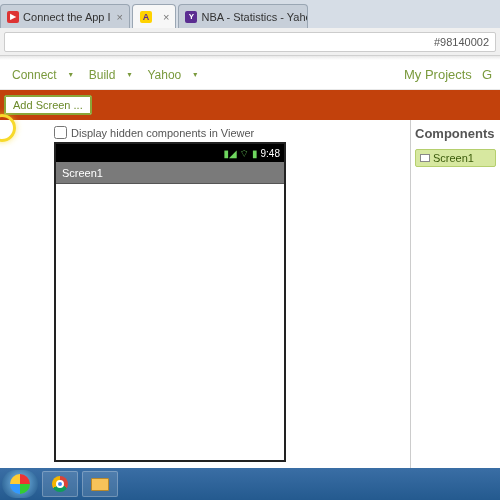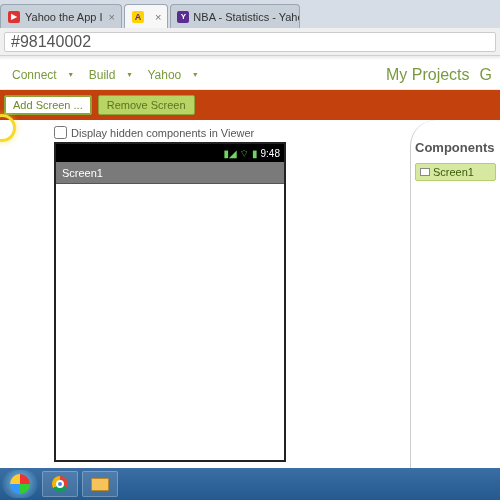--- a/index.html
+++ b/index.html
@@ -10,39 +10,39 @@
   .tab { height: 24px; display: flex; align-items: center; padding: 0 6px; font-size: 11px; color: #333; border-radius: 4px 4px 0 0; margin-right: 2px; background: #c7cfd9; max-width: 130px; overflow: hidden; white-space: nowrap; border: 1px solid #9aa6b3; border-bottom: none; }
   .tab.active { background: #f7f7f7; }
   .tab .favicon { width: 14px; height: 14px; margin-right: 4px; display: flex; align-items: center; justify-content: center; font-size: 10px; }
   .tab .close { margin-left: 6px; color: #777; font-size: 11px; }
   .fav-red { background: #d33; color: #fff; border-radius: 2px; width:12px; height:12px; line-height:12px; text-align:center; font-size:8px; }
   .fav-yellow { background: #ffd200; color: #5b2d91; border-radius: 2px; width:12px; height:12px; line-height:12px; text-align:center; font-size:9px; font-weight:bold; }
   .fav-purple { background: #5b2d91; color: #fff; border-radius: 2px; width:12px; height:12px; line-height:12px; text-align:center; font-size:8px; font-weight:bold; }
 
   
   .addrbar { height: 28px; background: #f0f0f0; border-bottom: 1px solid #d0d0d0; display: flex; align-items: center; padding: 0 4px; }
-  .addrbar input { flex: 1; height: 20px; border: 1px solid #ccc; border-radius: 2px; padding: 0 6px; font-size: 16px; color: #555; }
+  .addrbar input { flex: 1; height: 20px; border: 1px solid #ccc; border-radius: 2px; padding: 0 6px; font-size: 11px; color: #555; text-align: right; }
   .toolbar-shadow { height: 4px; background: linear-gradient(#e8e8e8, #fff); }
 
   
   .menubar { height: 30px; display: flex; align-items: center; padding: 0 4px; font-size: 12px; color: #7a9a3d; border-bottom: 1px solid #e8e8e8; }
   .menu-item { padding: 4px 8px; display: flex; align-items: center; gap: 12px; cursor: pointer; }
   .caret { font-size: 8px; color: #7a9a3d; }
-  .menu-right { margin-left: auto; display: flex; gap: 10px; color: #7a9a3d; font-size: 16px; padding-right: 4px; }
+  .menu-right { margin-left: auto; display: flex; gap: 10px; color: #7a9a3d; font-size: 13px; padding-right: 4px; }
 
   
   .actionbar { height: 30px; background: #c2410c; display: flex; align-items: center; padding: 0 4px; gap: 6px; }
   .btn { background: #f4f4f4; border: 1px solid #8aa639; color: #6b8a2a; font-size: 11px; padding: 3px 8px; border-radius: 2px; cursor: pointer; }
   .btn.selected { background: #fff; box-shadow: inset 0 0 0 1px #8aa639; }
   .btn.muted { background: #b7d465; border-color: #8aa639; color: #5a7523; }
 
   
   .work { display: flex; height: 380px; background: #fff; }
   .viewer-col { flex: 1; padding: 6px 4px 12px 0; position: relative; }
-  .components-col { width: 90px; border-left: 1px solid #ccc; padding: 20px 4px; font-size: 12px; border-radius: 26px; }
+  .components-col { width: 90px; border-left: 1px solid #ccc; padding: 6px 4px; font-size: 12px; }
 
   .highlight-circle { position: absolute; left: -12px; top: -6px; width: 28px; height: 28px; border: 3px solid #f7d92b; border-radius: 50%; box-shadow: 0 0 6px rgba(247,217,43,0.6); }
 
   .hidden-row { padding-left: 54px; display: flex; align-items: center; gap: 4px; font-size: 11px; color: #555; margin-bottom: 3px; }
   .hidden-row input { margin: 0; }
 
   .phone { margin-left: 54px; width: 232px; height: 320px; border: 2px solid #222; background: #fff; }
   .phone-status { height: 18px; background: #000; color: #fff; display: flex; justify-content: flex-end; align-items: center; padding: 0 4px; font-size: 10px; gap: 3px; }
   .status-ic { color: #6fd65f; font-size: 10px; }
   .titlebar { height: 22px; background: #7a7a7a; color: #fff; display: flex; align-items: center; padding: 0 6px; font-size: 11px; border-bottom: 1px solid #555; }
@@ -62,21 +62,21 @@
   .folder-ic { width:18px; height:13px; background:#f6c35a; border:1px solid #b8882a; border-radius:1px; }
 </style>
 </head>
 <body>
 
 <div class="tabbar">
   <div class="tab">
     <span class="favicon">
         <span class="fav-red">▶</span>
       </span>
-    <span>Yahoo the App I</span>
+    <span>Connect the App I</span>
     <span class="close">×</span>
   </div>
   <div class="tab active">
     <span class="favicon">
         <span class="fav-yellow">A</span>
       </span>
     <span class="close">×</span>
   </div>
   <div class="tab">
     <span class="favicon">
@@ -106,21 +106,20 @@
     <span class="caret">▾</span>
   </div>
   <div class="menu-right">
     <span>My Projects</span>
     <span>G</span>
   </div>
 </div>
 
 <div class="actionbar">
   <button class="btn selected">Add Screen ...</button>
-  <button class="btn muted">Remove Screen</button>
 </div>
 
 <div class="work">
   <div class="viewer-col">
     <div class="highlight-circle"></div>
     <div class="hidden-row">
       <input type="checkbox" style="">
       <span>Display hidden components in Viewer</span>
     </div>
     <div class="phone">

